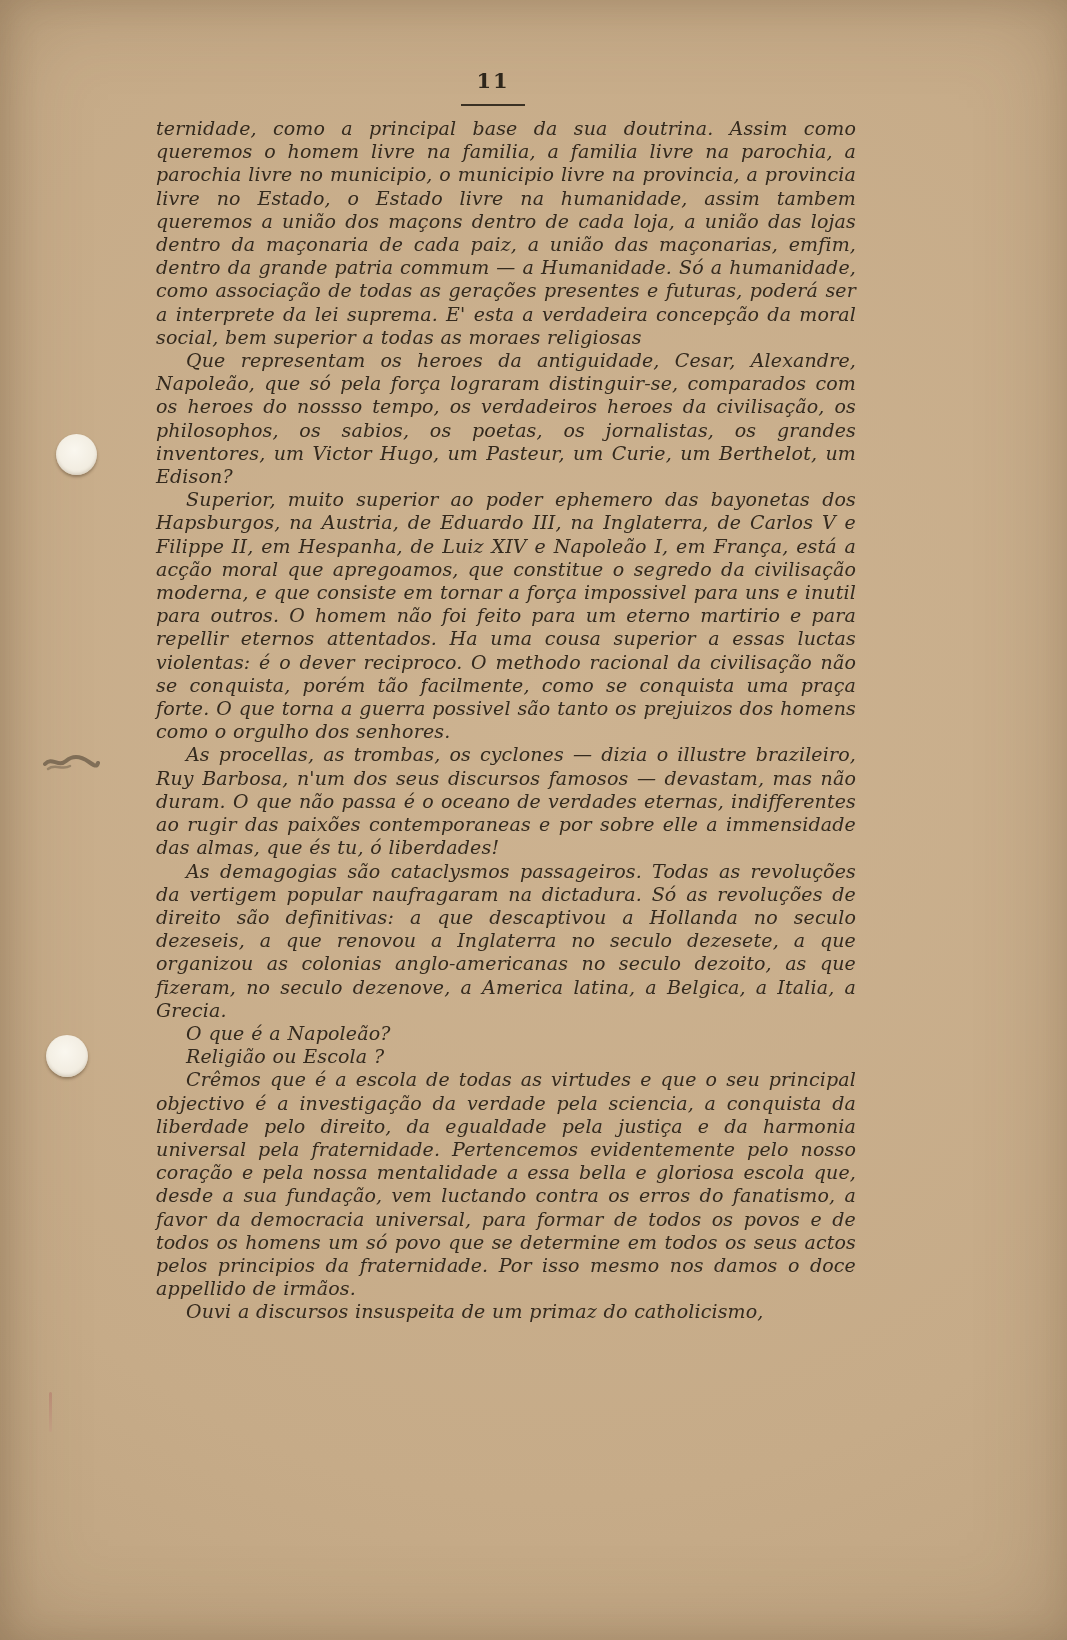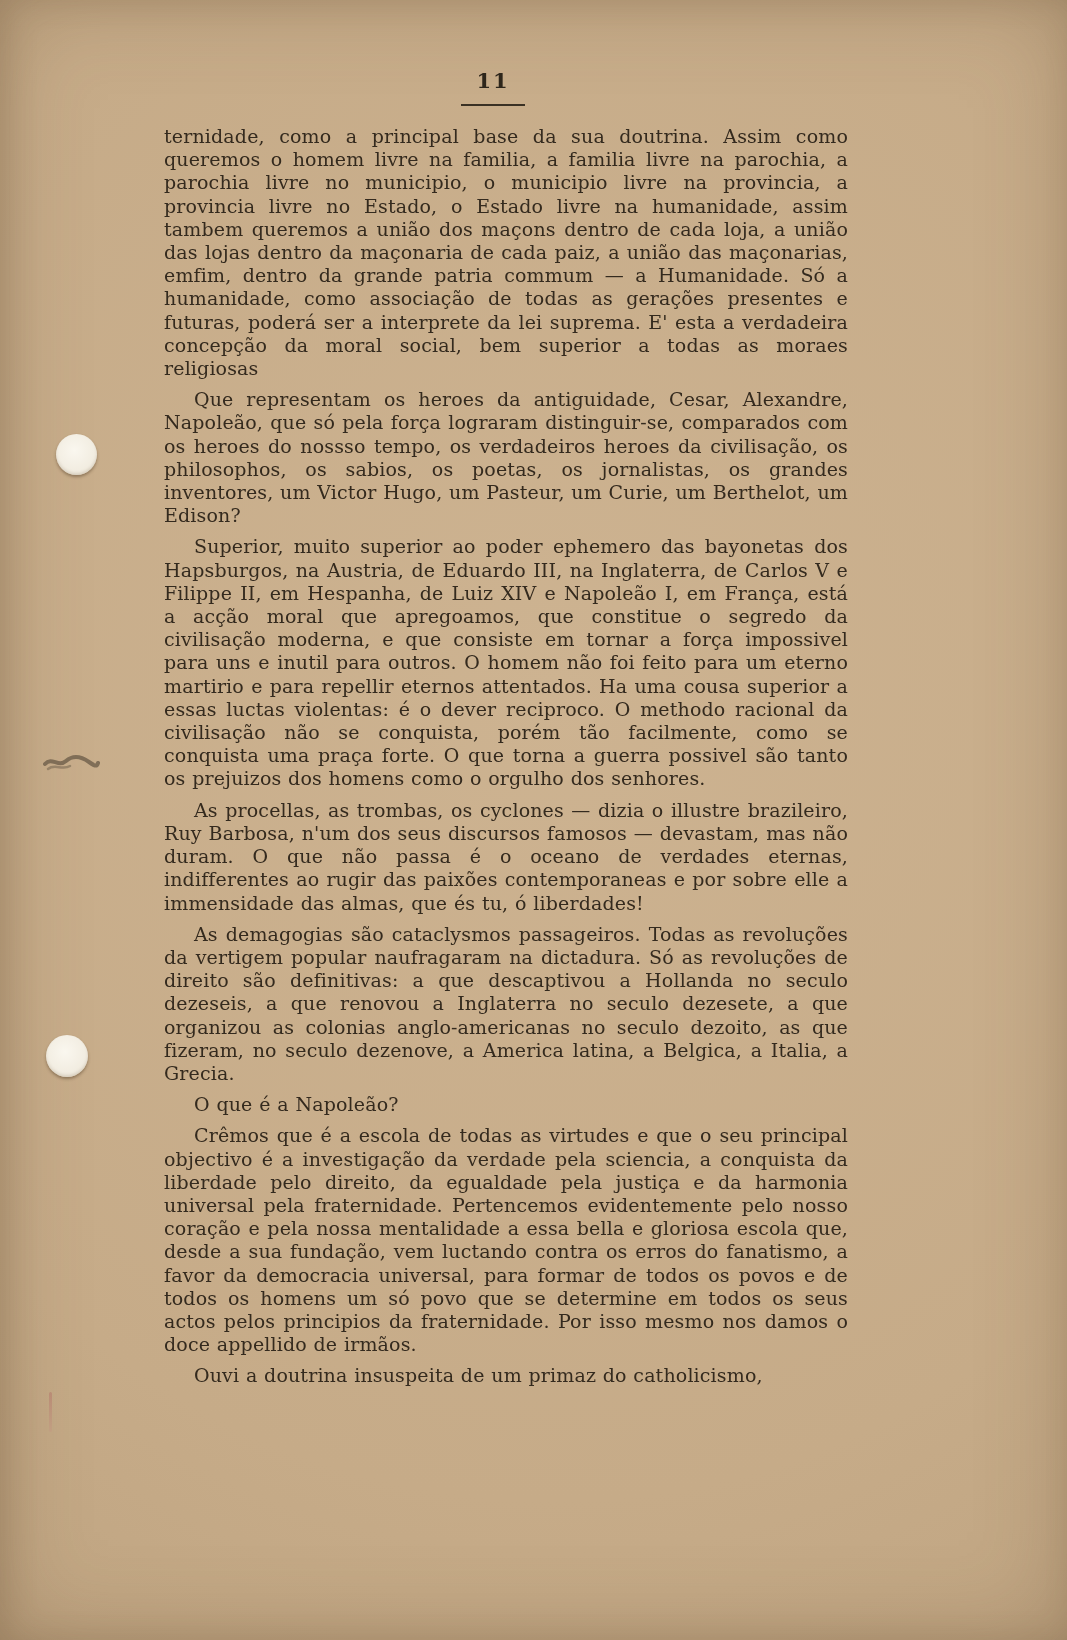--- a/index.html
+++ b/index.html
@@ -48,22 +48,23 @@
     left: 156px;
     width: 700px;
     font-size: 19px;
     line-height: 23.2px;
     text-align: justify;
     color: #342a1e;
     letter-spacing: 0.15px;
     word-spacing: 0.5px;
   }
   .text-block p {
-    margin: 8px;
+    margin: 0;
     text-indent: 30px;
+    font-style: italic;
   }
   .text-block p.first {
     text-indent: 0;
   }
   .punch-hole {
     position: absolute;
     border-radius: 50%;
     background: radial-gradient(circle at 45% 40%, #faf7ef 0%, #f1ece0 65%, #e4dccb 100%);
     box-shadow: 0 2px 3px rgba(80, 60, 38, 0.45),
                 inset 0 -2px 3px rgba(120, 100, 70, 0.18);
@@ -108,22 +109,23 @@
 
   <div class="page-number-rule"></div>
 
   <div class="text-block">
     <p class="first">ternidade, como a principal base da sua doutrina. Assim como queremos o homem livre na familia, a familia livre na parochia, a parochia livre no municipio, o municipio livre na provincia, a provincia livre no Estado, o Estado livre na humanidade, assim tambem queremos a união dos maçons dentro de cada loja, a união das lojas dentro da maçonaria de cada paiz, a união das maçonarias, emfim, dentro da grande patria commum — a Humanidade. Só a humanidade, como associação de todas as gerações presentes e futuras, poderá ser a interprete da lei suprema. E' esta a verdadeira concepção da moral social, bem superior a todas as moraes religiosas</p>
     <p>Que representam os heroes da antiguidade, Cesar, Alexandre, Napoleão, que só pela força lograram distinguir-se, comparados com os heroes do nossso tempo, os verdadeiros heroes da civilisação, os philosophos, os sabios, os poetas, os jornalistas, os grandes inventores, um Victor Hugo, um Pasteur, um Curie, um Berthelot, um Edison?</p>
     <p>Superior, muito superior ao poder ephemero das bayonetas dos Hapsburgos, na Austria, de Eduardo III, na Inglaterra, de Carlos V e Filippe II, em Hespanha, de Luiz XIV e Napoleão I, em França, está a acção moral que apregoamos, que constitue o segredo da civilisação moderna, e que consiste em tornar a força impossivel para uns e inutil para outros. O homem não foi feito para um eterno martirio e para repellir eternos attentados. Ha uma cousa superior a essas luctas violentas: é o dever reciproco. O methodo racional da civilisação não se conquista, porém tão facilmente, como se conquista uma praça forte. O que torna a guerra possivel são tanto os prejuizos dos homens como o orgulho dos senhores.</p>
     <p>As procellas, as trombas, os cyclones — dizia o illustre brazileiro, Ruy Barbosa, n'um dos seus discursos famosos — devastam, mas não duram. O que não passa é o oceano de verdades eternas, indifferentes ao rugir das paixões contemporaneas e por sobre elle a immensidade das almas, que és tu, ó liberdades!</p>
     <p>As demagogias são cataclysmos passageiros. Todas as revoluções da vertigem popular naufragaram na dictadura. Só as revoluções de direito são definitivas: a que descaptivou a Hollanda no seculo dezeseis, a que renovou a Inglaterra no seculo dezesete, a que organizou as colonias anglo-americanas no seculo dezoito, as que fizeram, no seculo dezenove, a America latina, a Belgica, a Italia, a Grecia.</p>
     <p>O que é a Napoleão?</p>
+    <p>Religião ou Escola ?</p>
     <p>Crêmos que é a escola de todas as virtudes e que o seu principal objectivo é a investigação da verdade pela sciencia, a conquista da liberdade pelo direito, da egualdade pela justiça e da harmonia universal pela fraternidade. Pertencemos evidentemente pelo nosso coração e pela nossa mentalidade a essa bella e gloriosa escola que, desde a sua fundação, vem luctando contra os erros do fanatismo, a favor da democracia universal, para formar de todos os povos e de todos os homens um só povo que se determine em todos os seus actos pelos principios da fraternidade. Por isso mesmo nos damos o doce appellido de irmãos.</p>
-    <p>Ouvi a doutrina insuspeita de um primaz do catholicismo,</p>
+    <p>Ouvi a discursos insuspeita de um primaz do catholicismo,</p>
   </div>
 
   <div class="punch-hole top"></div>
   <div class="punch-hole bottom"></div>
 
   <svg class="smudge" viewBox="0 0 58 30" xmlns="http://www.w3.org/2000/svg">
     <path d="M3 16 C 10 8, 16 20, 24 13 S 40 9, 47 14 S 55 18, 56 15" fill="none" stroke="#5f5140" stroke-width="4" stroke-linecap="round" opacity="0.8"></path>
     <path d="M6 21 C 13 15, 20 23, 28 18" fill="none" stroke="#6d5e4a" stroke-width="2.5" stroke-linecap="round" opacity="0.6"></path>
   </svg>
 

